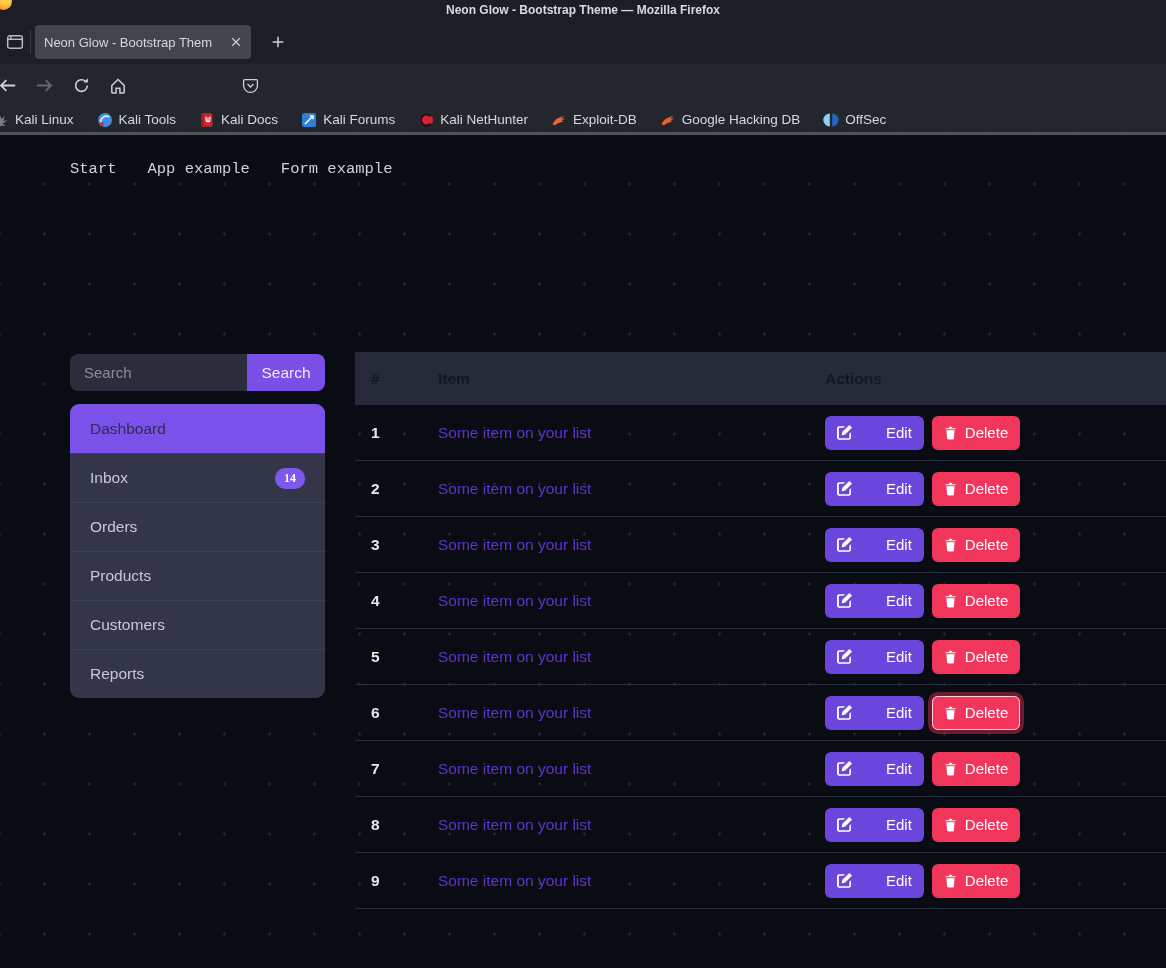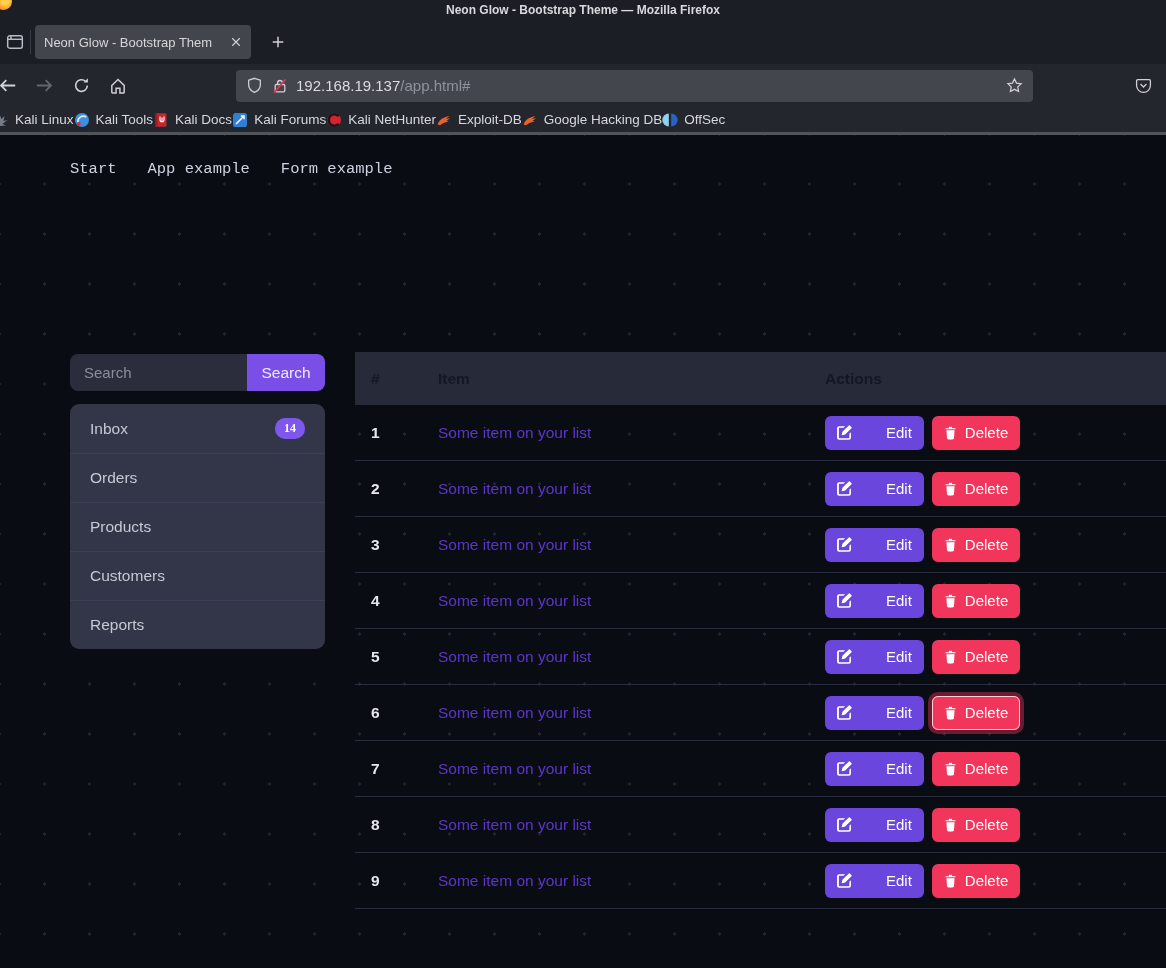--- a/index.html
+++ b/index.html
@@ -29,21 +29,21 @@
   .urlbar { width:797px; height:32px; margin-left:96px; background:#43464d; border-radius:4px;
             display:flex; align-items:center; padding:0 10px; }
   .url-text { font-size:15px; margin-left:8px; }
   .url-host { color:#dbdce0; }
   .url-path { color:#8f929b; }
   .url-star { margin-left:auto; display:flex; align-items:center; }
   .pocket { margin-left:102px; display:flex; align-items:center; }
   .ico { display:inline-flex; align-items:center; }
 
   
-  .bookmarksbar { height:28px; background:#23262d; display:flex; align-items:center; 
+  .bookmarksbar { height:28px; background:#23262d; display:flex; align-items:center; gap:23px;
                   color:#d6d8dd; font-size:13.5px; border-bottom:3px solid #515459; }
   .bm { display:flex; align-items:center; gap:6px; white-space:nowrap; }
   .bm:first-child .bm-ico { margin-left:-7px; }
   .bm-ico { width:16px; height:16px; display:inline-flex; }
 
   
   .content { position:relative; width:1166px; height:830px;
              background-color:#0a0c14;
              background-image:radial-gradient(#20222e 1.4px, transparent 1.6px);
              background-size:45px 50px; background-position:22px 24px; overflow:hidden; }
@@ -135,40 +135,20 @@
       <svg width="17" height="17" viewBox="0 0 16 16">
           <path fill="none" stroke="#cfd1d6" stroke-width="1.5" d="M13.5 8a5.5 5.5 0 1 1-1.7-3.95"></path>
           <path fill="#cfd1d6" d="M14 1.2v4h-4z"></path>
         </svg>
     </span>
     <span class="nav-ico">
       <svg width="18" height="18" viewBox="0 0 16 16">
           <path fill="none" stroke="#cfd1d6" stroke-width="1.3" d="M2.5 7.5 8 2.3l5.5 5.2v6a.8.8 0 0 1-.8.8H9.7V10H6.3v4.3H3.3a.8.8 0 0 1-.8-.8z"></path>
         </svg>
     </span>
-    <div class="urlbar">
-      <span class="ico">
-        <svg width="17" height="17" viewBox="0 0 16 16">
-            <path fill="none" stroke="#cfd1d6" stroke-width="1.2" d="M8 1.2 13.5 3v4.2c0 3.4-2.3 5.8-5.5 7.3-3.2-1.5-5.5-3.9-5.5-7.3V3z"></path>
-          </svg>
-      </span>
-      <span class="ico" style="margin-left:9px;">
-        <svg width="16" height="16" viewBox="0 0 16 16">
-            <rect x="3.2" y="6.5" width="9.6" height="7.3" rx="1.2" fill="none" stroke="#cfd1d6" stroke-width="1.3"></rect>
-            <path d="M5.6 6.5V4.9a2.4 2.4 0 0 1 4.8 0" fill="none" stroke="#cfd1d6" stroke-width="1.3"></path>
-            <line x1="2" y1="14.6" x2="13.6" y2="1.4" stroke="#e23450" stroke-width="1.6"></line>
-          </svg>
-      </span>
-      <span class="url-text"><span class="url-host">192.168.19.137</span><span class="url-path">/app.html#</span></span>
-      <span class="url-star">
-        <svg width="17" height="17" viewBox="0 0 16 16">
-            <path fill="none" stroke="#cfd1d6" stroke-width="1.2" d="M8 1.8l1.9 3.9 4.3.6-3.1 3 .7 4.3L8 11.6l-3.8 2 .7-4.3-3.1-3 4.3-.6z"></path>
-          </svg>
-      </span>
-    </div>
     <span class="pocket">
       <svg width="17" height="17" viewBox="0 0 16 16">
           <path fill="none" stroke="#cfd1d6" stroke-width="1.2" d="M2.5 2.5h11c.6 0 1 .4 1 1V8a6.5 6.5 0 0 1-13 0V3.5c0-.6.4-1 1-1z"></path>
           <path fill="none" stroke="#cfd1d6" stroke-width="1.2" d="M5.2 6.6 8 9.4l2.8-2.8"></path>
         </svg>
     </span>
   </div>
 
   <div class="bookmarksbar">
     <span class="bm">
@@ -252,20 +232,23 @@
       <a href="#">Form example</a>
     </div>
 
 
     <div class="sidebar-col">
       <div class="search-row">
         <input class="search-input" type="text" placeholder="Search" style="">
         <button class="search-btn">Search</button>
       </div>
       <div class="list-group">
+        <div class="list-item active">
+          <span>Dashboard</span>
+        </div>
         <div class="list-item">
           <span>Inbox</span>
           <span class="badge">14</span>
         </div>
         <div class="list-item">
           <span>Orders</span>
         </div>
         <div class="list-item">
           <span>Products</span>
         </div>

